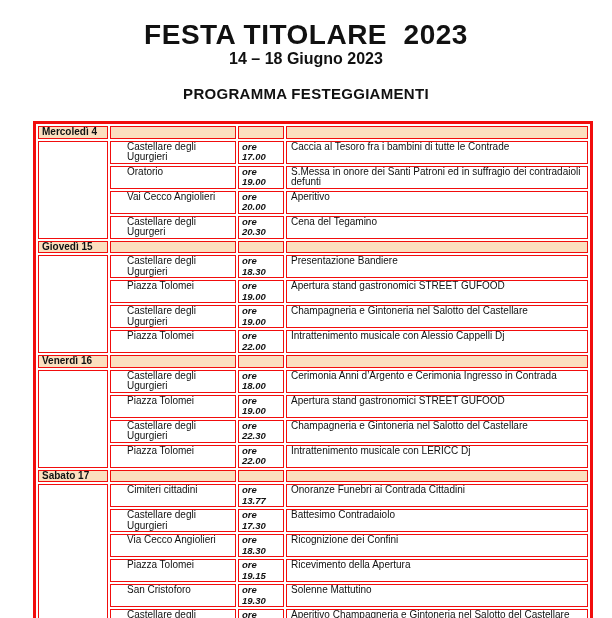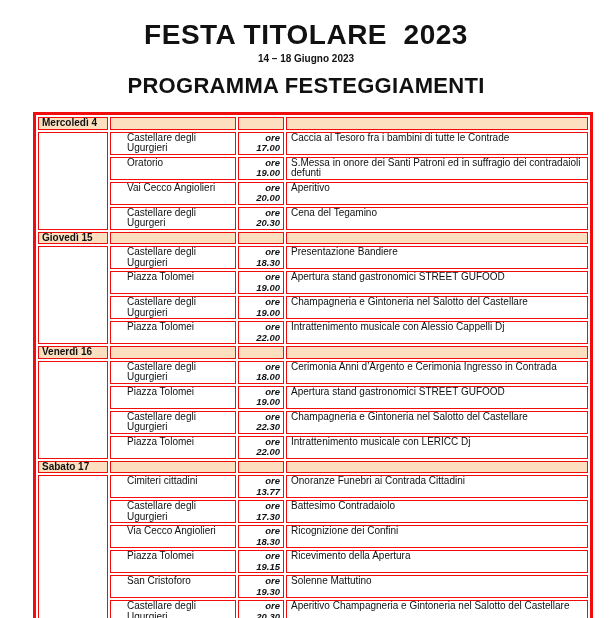--- a/index.html
+++ b/index.html
@@ -17,25 +17,25 @@
     overflow:hidden;
   }
   .page{ width:612px; height:494px; position:relative; }
 
   .titles{ text-align:center; padding-top:20px; }
   .title{
     font-size:28px; font-weight:bold; letter-spacing:.5px;
     white-space:pre; line-height:30px; margin:0;
   }
   .subtitle{
-    font-size:10px; font-weight:bold; line-height:16px; margin:1px 0 0 0;
+    font-size:16px; font-weight:bold; line-height:16px; margin:1px 0 0 0;
   }
   .program{
-    font-size:22px; font-weight:bold; letter-spacing:.3px;
-    line-height:22px; margin:8px;
+    font-size:15px; font-weight:bold; letter-spacing:.3px;
+    line-height:22px; margin:16px;
   }
 
   .table-wrap{
     margin:15px 0 0 33px;
     width:560px;
     border:3px solid var(--red);
     background:#ffffff;
   }
   table.program-table{
     width:100%;
@@ -58,21 +58,21 @@
   }
   td.day-label{
     background:var(--peach);
     font-weight:bold;
     font-size:10px;
   }
   td.day-fill{ background:var(--peach); }
   td.day-spacer{ background:#ffffff; }
   td.loc{ padding-left:16px; }
   td.time{
-    text-align:right;
+    text-align:left;
     font-style:italic;
     font-weight:bold;
     font-size:9.5px;
   }
   td.desc{ padding-left:4px;margin-top:7px; }
 </style>
 </head>
 <body>
 
 <div class="page">

